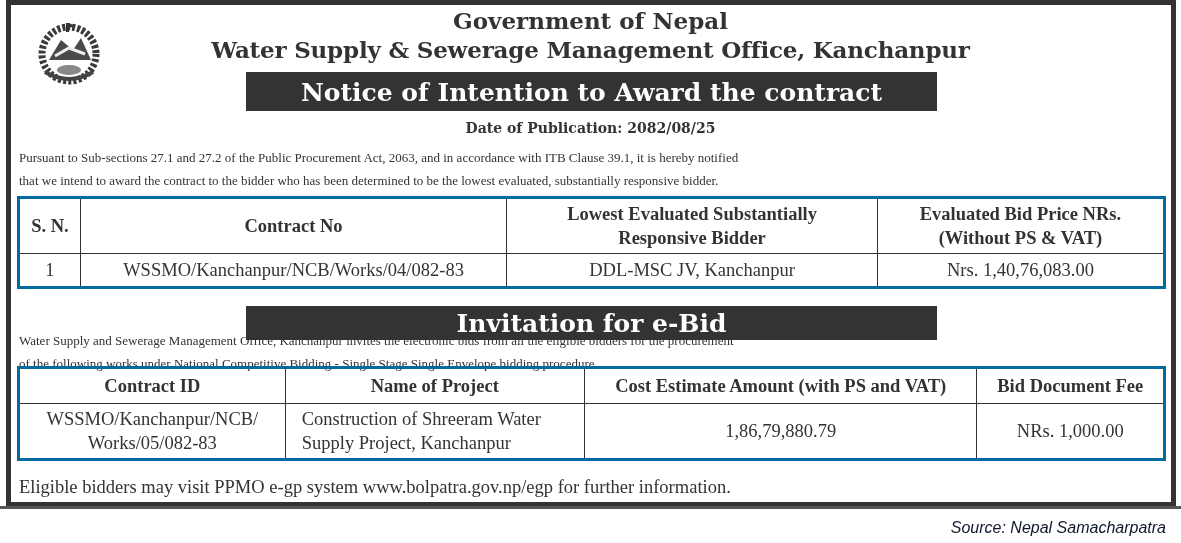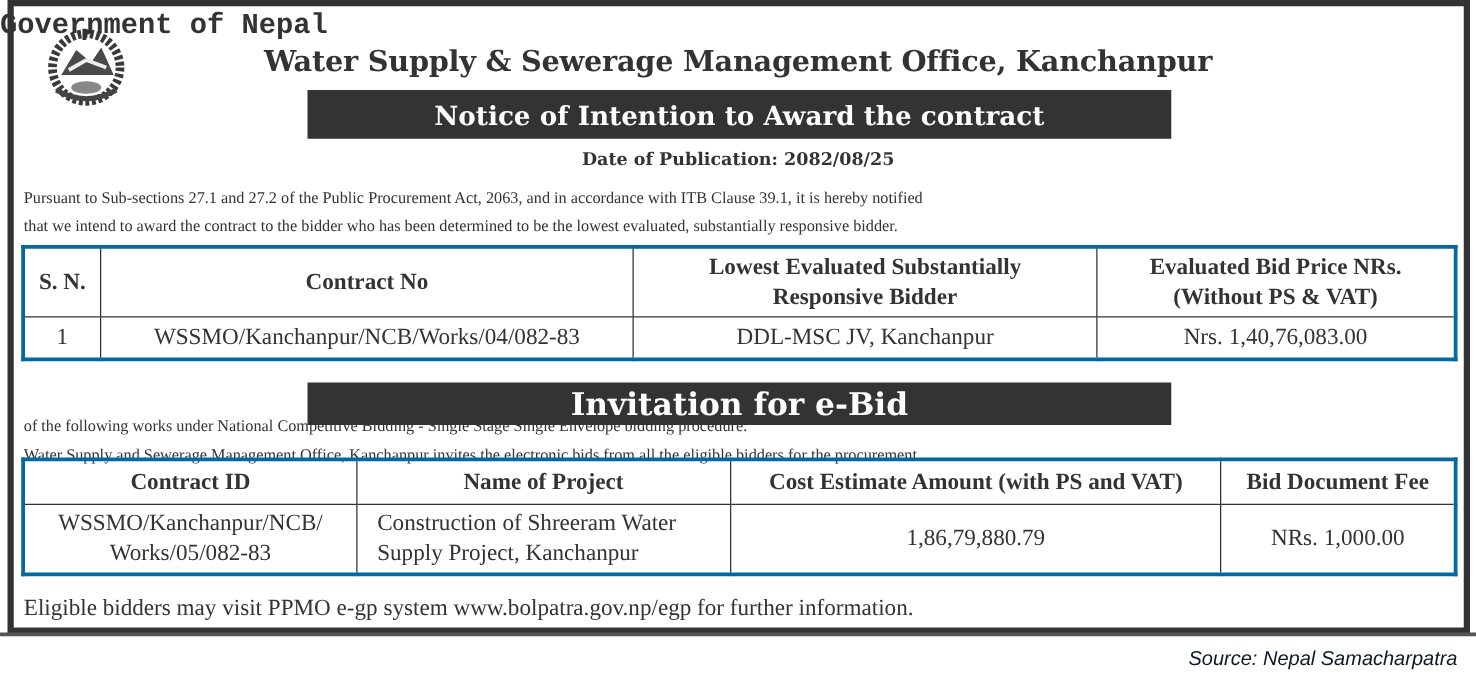--- a/index.html
+++ b/index.html
@@ -5,32 +5,32 @@
   html, body { margin: 0; padding: 0; background: #ffffff; }
   body { width: 1181px; height: 543px; position: relative; overflow: hidden; color: #2b2b2b; }
   .serif { font-family: "DejaVu Serif", "Liberation Serif", serif; }
   .times { font-family: "Liberation Serif", "DejaVu Serif", serif; }
   .frame {
     position: absolute; left: 6px; top: 0px; width: 1160px; height: 497px;
     border: 5px solid #333333; box-sizing: content-box;
   }
   .emblem { position: absolute; left: 33px; top: 20px; width: 72px; height: 68px; }
   .title1 {
-    position: absolute; left: 0; width: 1181px; top: 7px; 
-    font-weight: bold; font-size: 23px; color: #333; font-family: Liberation Mono, monospace;
+    position: absolute; left: 0; width: 1181px; top: 7px; text-align: center;
+    font-weight: bold; font-size: 23px; color: #333;
   }
   .title2 {
     position: absolute; left: 0; width: 1181px; top: 36px; text-align: center;
     font-weight: bold; font-size: 23px; color: #333; letter-spacing: -0.2px;
   }
   .banner {
     position: absolute; left: 246px; width: 691px; background: #333333; color: #ffffff;
     text-align: center; font-weight: bold;
   }
-  .banner1 { top: 72px; height: 39px; line-height: 41px; font-size: 21px; }
+  .banner1 { top: 72px; height: 39px; line-height: 41px; font-size: 25px; }
   .banner2 { top: 293px; height: 34px; line-height: 36px; font-size: 25px; margin-top: 13px; }
   .date {
     position: absolute; left: 0; width: 1181px; top: 120px; text-align: center;
     font-weight: bold; font-size: 14px; color: #333;
   }
   .para {
     position: absolute; left: 19px; font-size: 13px; line-height: 23px; color: #333; white-space: nowrap;
   }
   .p1 { top: 146px; }
   .p2 { top: 329px; }
@@ -109,22 +109,22 @@
     <td>WSSMO/Kanchanpur/NCB/Works/04/082-83</td>
     <td>DDL-MSC JV, Kanchanpur</td>
     <td>Nrs. 1,40,76,083.00</td>
   </tr>
 </tbody>
   </table>
 
 <div class="banner banner2 serif">Invitation for e-Bid</div>
 
 <div class="para p2 times">
+  <div>Water Supply and Sewerage Management Office, Kanchanpur invites the electronic bids from all the eligible bidders for the procurement</div>
   <div>of the following works under National Competitive Bidding - Single Stage Single Envelope bidding procedure.</div>
-  <div>Water Supply and Sewerage Management Office, Kanchanpur invites the electronic bids from all the eligible bidders for the procurement</div>
 </div>
 
 <table class="t t2 times">
   <colgroup>
     <col style="width:267px">
     <col style="width:300px">
     <col style="width:394px">
     <col style="width:188px">
   </colgroup>
   <tbody>

